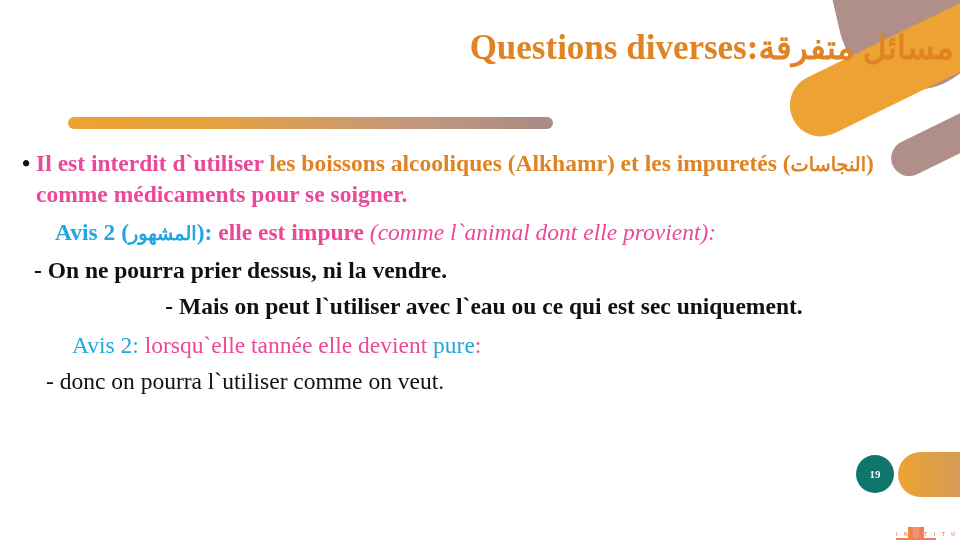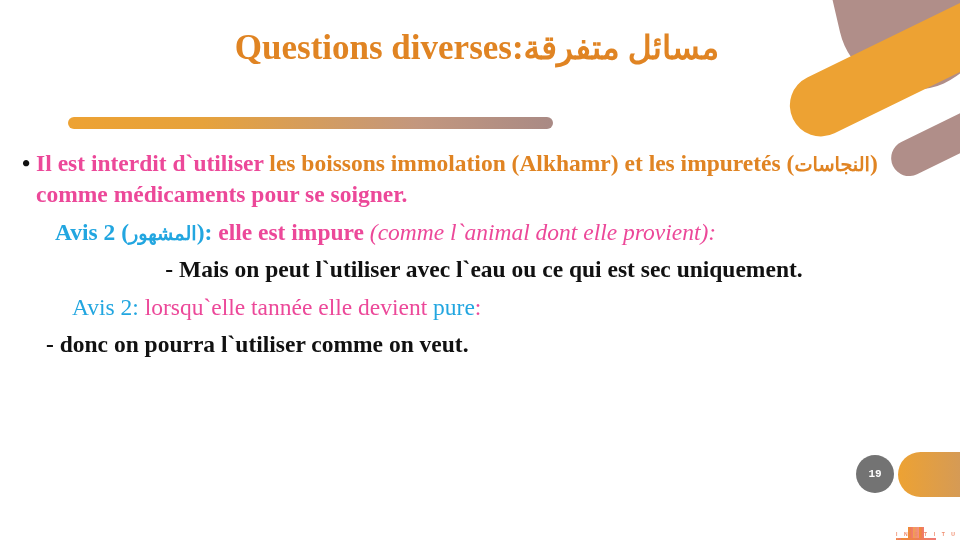--- a/index.html
+++ b/index.html
@@ -36,21 +36,21 @@
     width:150px;height:36px;
     background:#b08e89;
     border-radius:20px;
     transform:rotate(-26deg);
     transform-origin:left center;
   }
 
   
   .title-row{
     position:absolute;top:28px;left:0;width:960px;
-    text-align:center;
+    text-align:right;
     white-space:nowrap;
   }
   .title-fr{
     font-size:35px;font-weight:700;color:#e08423;
     letter-spacing:0px;
   }
   .title-ar{
     font-size:33px;font-weight:700;color:#e08423;
     direction:rtl;unicode-bidi:isolate;
     margin-right:6px;
@@ -107,30 +107,30 @@
   .dash2{
     padding-left:12px;margin-top:6px;
     font-size:23.5px;font-weight:700;line-height:1.3;text-align:center;
   }
   .avis2{
     margin-top:8px;padding-left:50px;
     font-size:23.5px;font-weight:400;line-height:1.3;
   }
   .dash3{
     padding-left:24px;margin-top:6px;
-    font-size:23.5px;font-weight:700;line-height:1.3;
+    font-size:23.5px;font-weight:400;line-height:1.3;
   }
 
   
   .pagenum{
     position:absolute;left:856px;top:455px;
     width:38px;height:38px;border-radius:50%;
-    background:#737373;
+    background:#0f766e;
     color:#ffffff;font-size:11px;font-weight:700;
-    font-family:Liberation Mono, monospace;
+    font-family:Liberation Serif, serif;
     display:flex;align-items:center;justify-content:center;
   }
   .bottom-bar{
     position:absolute;left:898px;top:452px;
     width:120px;height:45px;border-radius:24px;
     background:linear-gradient(90deg,#eda233 0%,#d49a57 55%,#b08e89 100%);
   }
 
   
   .logo{
@@ -157,28 +157,32 @@
   <div class="title-row">
     <span class="title-fr">Questions diverses:</span><span class="title-ar">مسائل متفرقة</span>
   </div>
 
   <div class="divider"></div>
 
   <div class="body">
 
     <div class="p1">
       <span class="dot">•</span>
-      <span class="bk">Il est interdit d`utiliser </span><span class="o">les boissons immolation (Alkhamr) et les impuretés (</span><span class="o ar">النجاسات</span><span class="o">)</span><span class="bk"> comme médicaments pour se soigner.</span>
+      <span class="bk">Il est interdit d`utiliser </span><span class="o">les boissons alcooliques (Alkhamr) et les impuretés (</span><span class="o ar">النجاسات</span><span class="o">)</span><span class="bk"> comme médicaments pour se soigner.</span>
     </div>
 
 
     <div class="avis1">
       <span class="c">Avis 2 (</span><span class="c ar">المشهور</span><span class="c">):</span><span class="bk"> elle est impure </span><span class="bk reg">(comme l`animal dont elle provient):</span>
     </div>
 
+    <div class="dash">
+      <span>-</span>
+      <span>On ne pourra prier dessus, ni la vendre.</span>
+    </div>
 
     <div class="dash2">
       <span>-</span>
       <span>Mais on peut l`utiliser avec l`eau ou ce qui est sec uniquement.</span>
     </div>
 
     <div class="avis2">
       <span class="c">Avis 2:</span><span class="bk"> lorsqu`elle tannée elle devient </span><span class="c">pure</span><span class="bk">:</span>
     </div>
 

